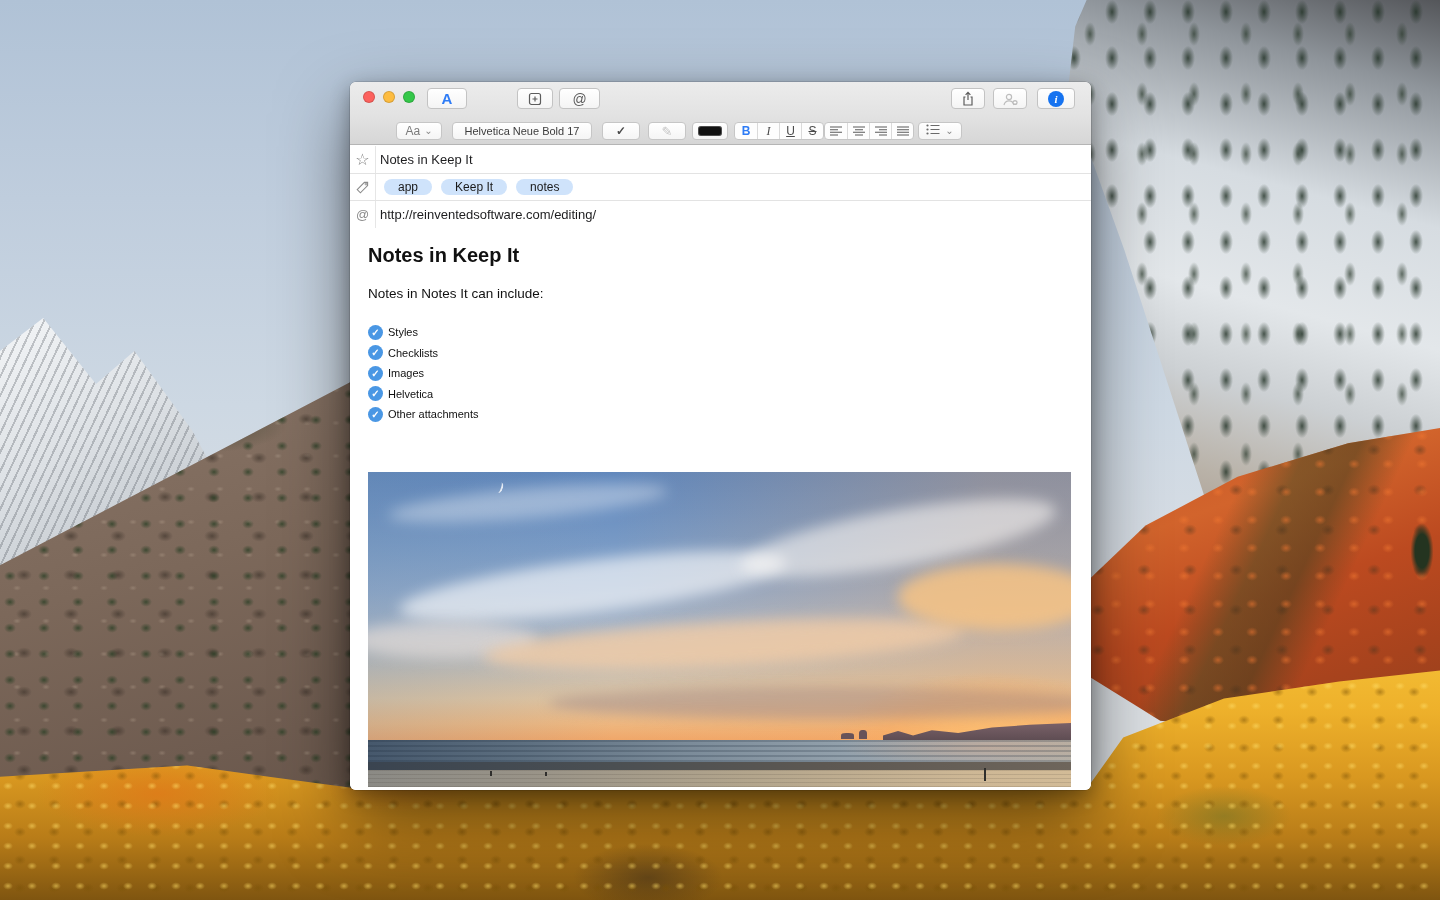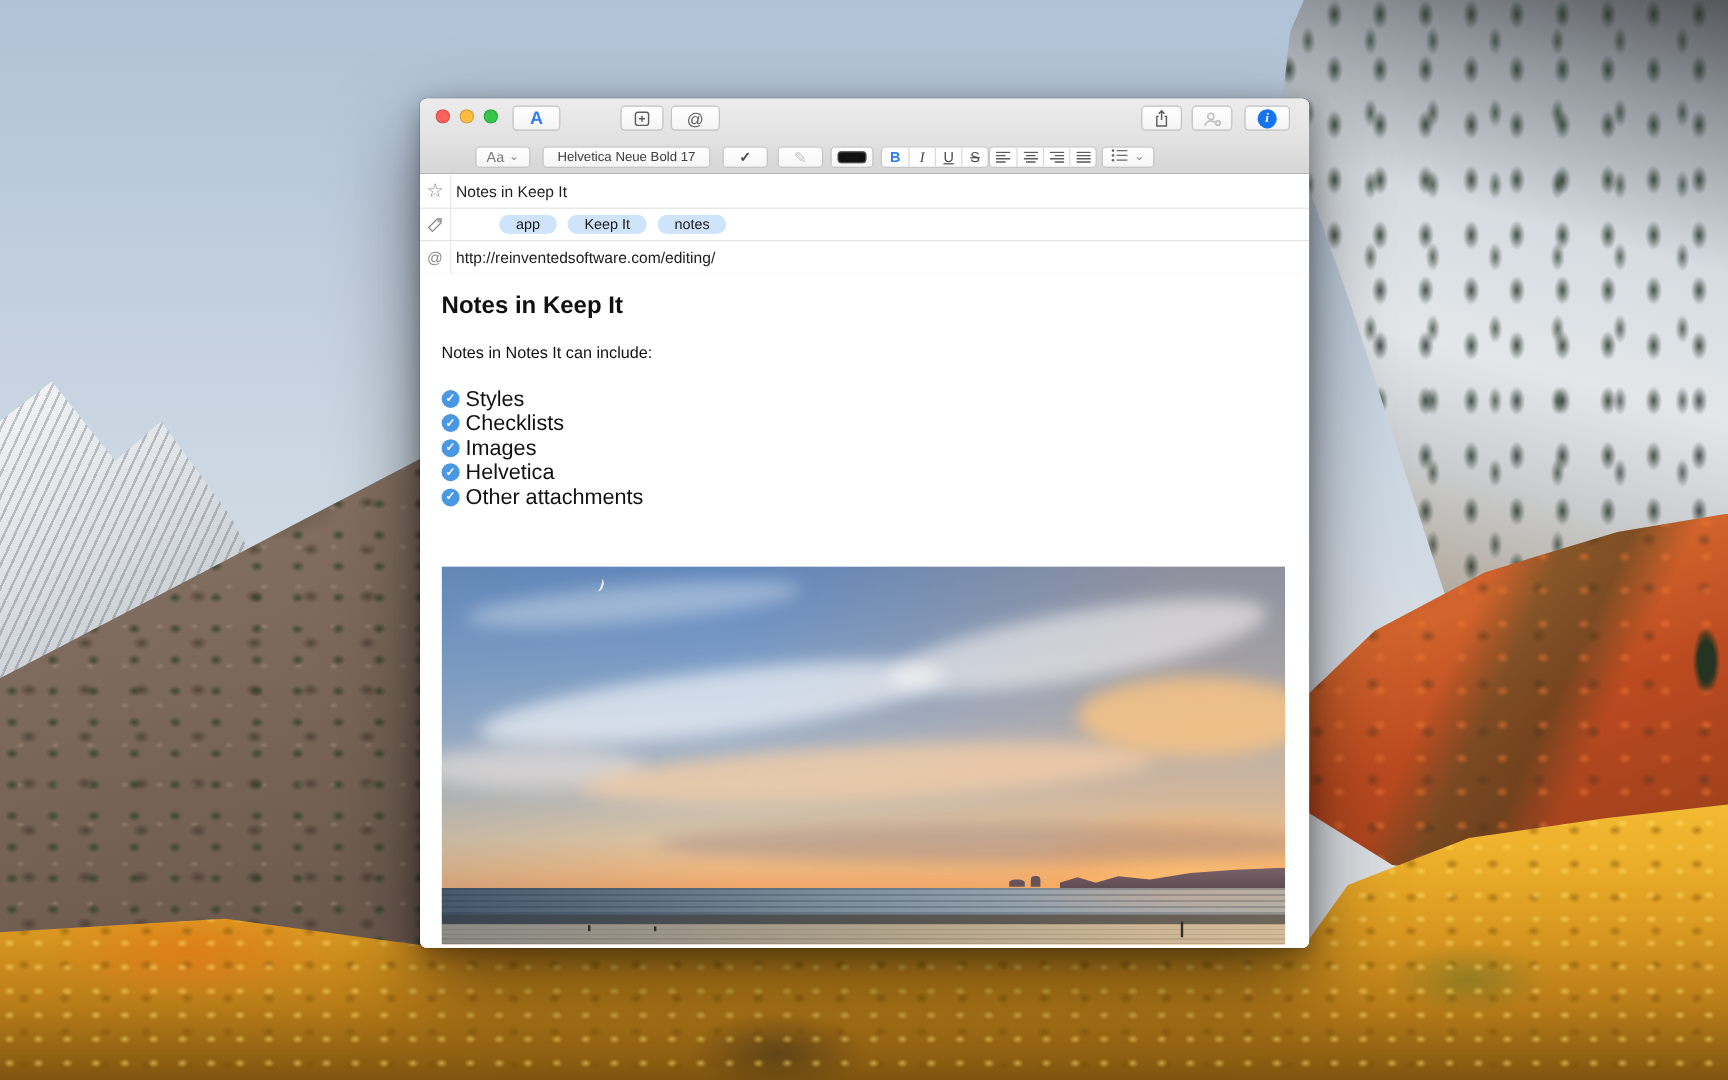--- a/index.html
+++ b/index.html
@@ -90,40 +90,40 @@
   .s-bius .bold { color:#2e7cf6; font-weight:bold; }
   .s-bius .ital { font-style:italic; font-family:"Liberation Serif", serif; }
   .s-bius .undl { text-decoration:underline; }
   .s-bius .strk { text-decoration:line-through; }
   .f-list { left:534px; width:44px; gap:5px; color:#6a6a6a; }
   .chev { font-size:10px; color:#8a8a8a; line-height:6px; }
 
   
   .fields { position:absolute; left:0; top:64px; width:100%; background:#fff; }
   .frow { display:flex; align-items:center; height:28px; border-bottom:1px solid #e3e3e3; }
-  .frow:nth-child(2) { height:27px;gap:32px; }
+  .frow:nth-child(2) { height:27px; }
   .gcell { width:26px; flex:0 0 26px; align-self:stretch; display:flex; align-items:center; justify-content:center;
     border-right:1px solid #e6e6e6; color:#8b8b8b; }
   .ftext { padding-left:4px; font-size:13px; color:#1d1d1f; }
   .star-g { font-size:16px; line-height:16px; color:#7f7f7f; }
   .at-g { font-size:13px; color:#8b8b8b; }
   .tagwrap { display:flex; gap:9px; padding-left:8px; }
   .tagpill { background:#cfe3fb; border-radius:9px; height:16px; padding:0 14px; display:flex;
     align-items:center; font-size:12px; color:#1a1a1a; }
 
   
   .content { position:absolute; left:0; top:146px; right:0; bottom:0; background:#fff;
     padding:15px 20px 0 18px; color:#111; }
   .n-head { font-size:20px; font-weight:bold; line-height:24px; }
   .n-p { font-size:13.5px; line-height:18px; margin-top:18px; }
   .chk { margin-top:19px; }
   .chk-item { display:flex; align-items:center; height:20.5px; }
   .chk-box { width:15px; height:15px; border-radius:50%; background:#4a97e4; color:#fff; font-size:10px;
     font-weight:bold; display:flex; align-items:center; justify-content:center; margin-right:5px; }
-  .chk-label { font-size:18px; }
+  .chk-label { font-size:11px; }
   .n-p2 { font-size:13.5px; line-height:18px; margin-top:13px; }
 
   
   .photo { position:absolute; left:18px; top:390px; width:703px; height:315px; overflow:hidden; }
   .ph { position:absolute; }
   .ph-sky { inset:0; background:
       linear-gradient(90deg, rgba(110,140,170,.22) 0%, transparent 35%, rgba(252,168,90,.30) 88%),
       linear-gradient(180deg,#5f86bb 0%,#6b90c1 12%,#7b9cc6 25%,#8fa8c9 38%,#a8b5c6 50%,#c3bdb4 62%,#e0c4a0 72%,#eeb77f 80%,#f0a76a 85%,#ef9f62 100%); }
   .ph-glow { right:-60px; top:160px; width:460px; height:210px;
     background:radial-gradient(ellipse 50% 50% at 70% 55%, rgba(255,196,116,.9), rgba(255,176,96,.4) 48%, transparent 72%); }

